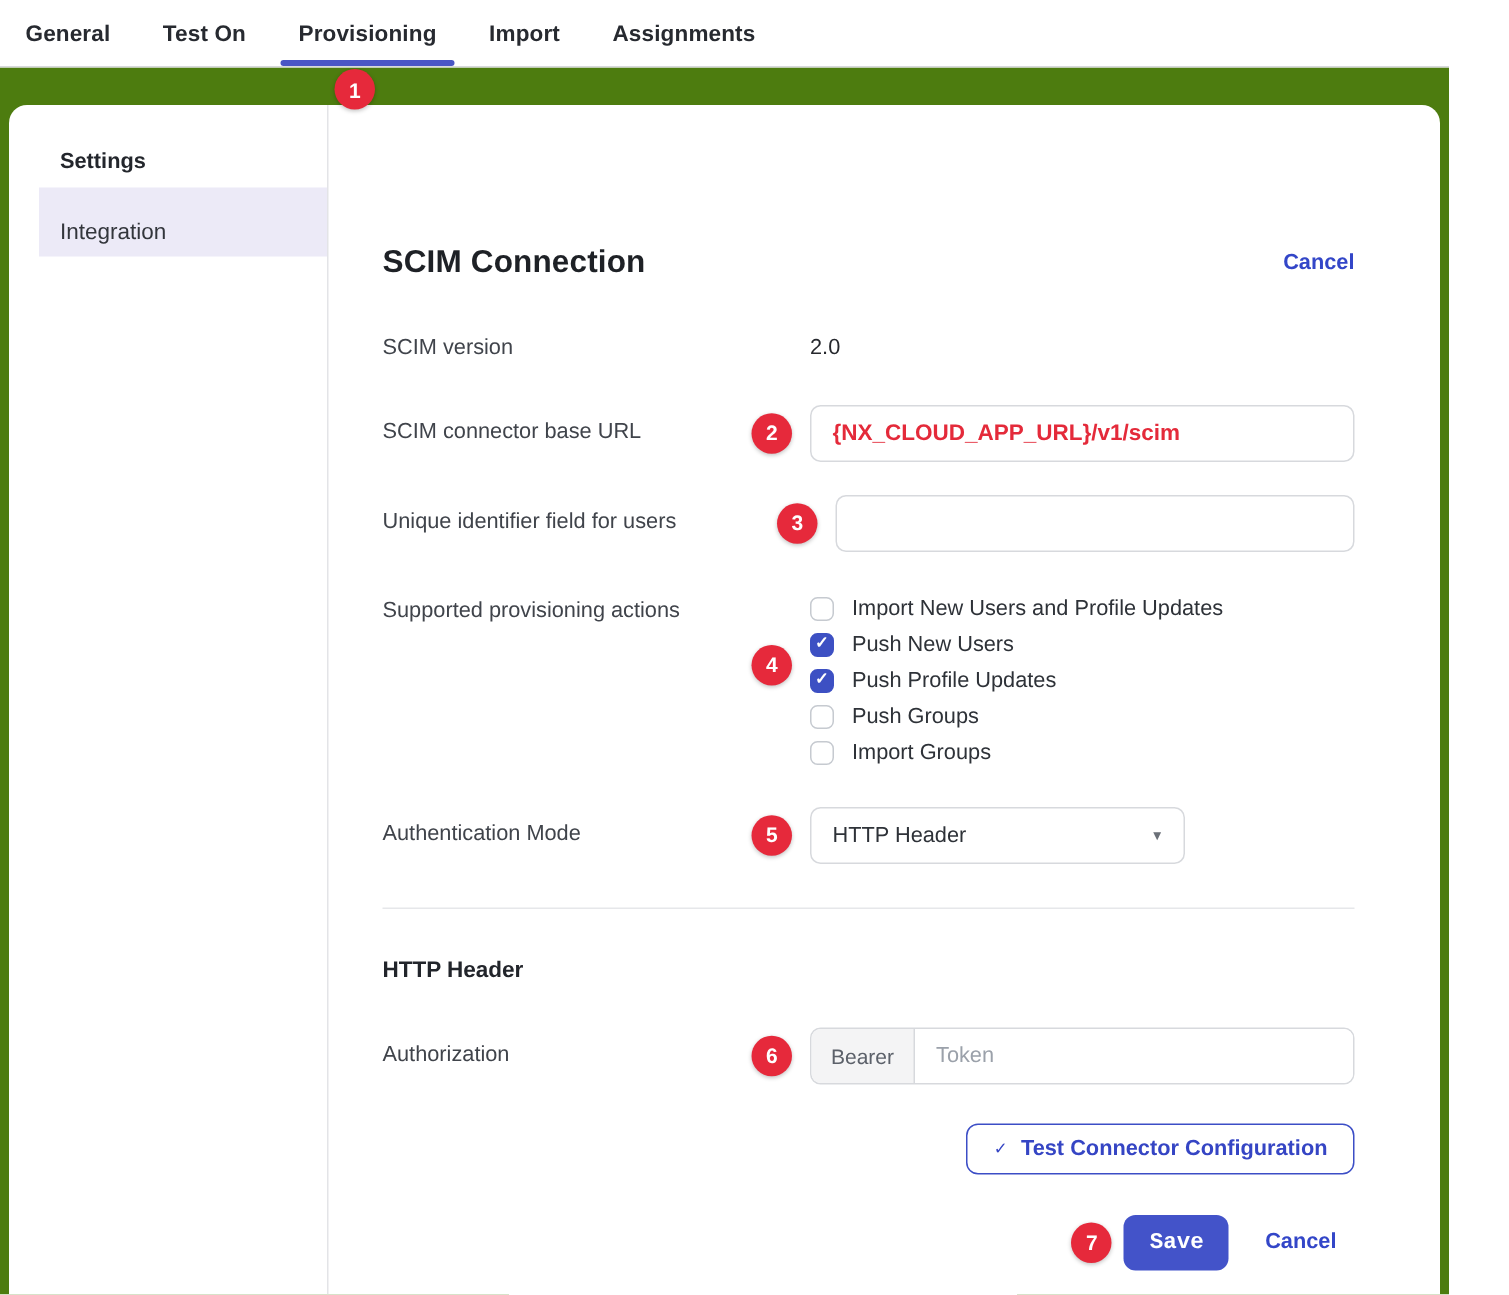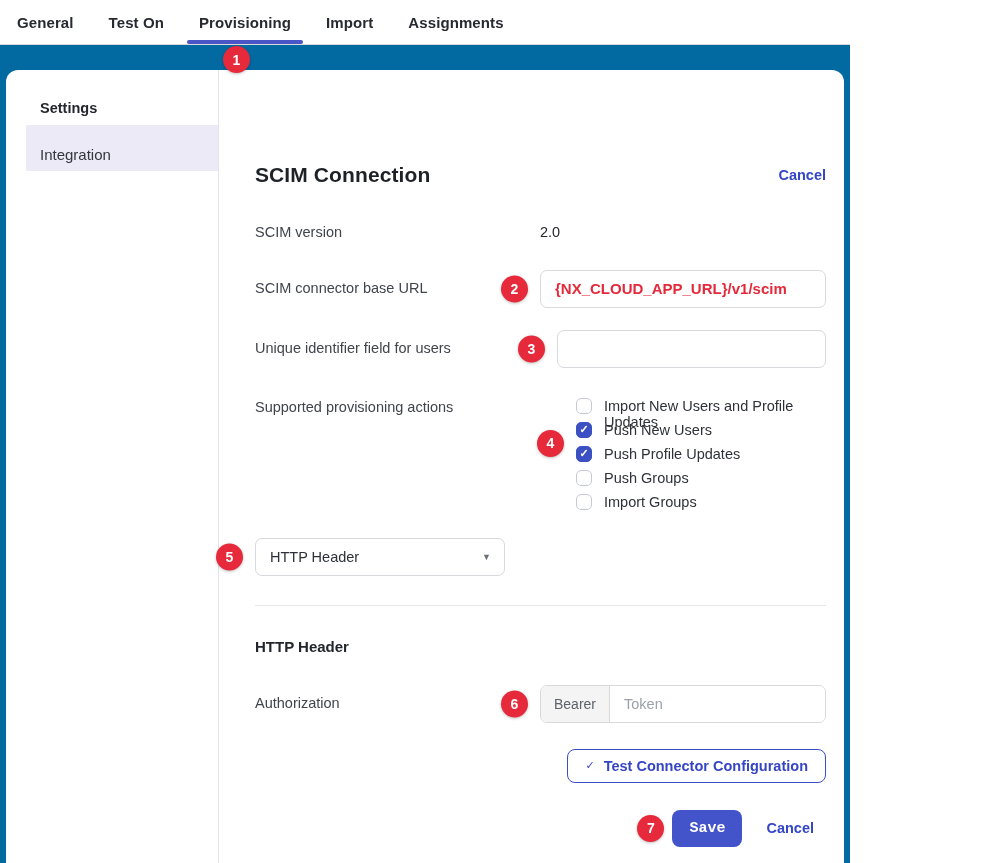--- a/index.html
+++ b/index.html
@@ -1,20 +1,20 @@
 <!DOCTYPE html>
 <html><head>
 <meta charset="utf-8">
 <style>
   * { margin:0; padding:0; box-sizing:border-box; }
   html,body { font-family:"Liberation Sans", sans-serif; }
   .page {
     position:relative;
-    width:850px; height:863px;
-    background:#0369a1;
+    width:966px; height:863px;
+    background:#4d7c0f;
     overflow:hidden;
   }
 
   
   .tabbar {
     position:relative;
     height:45px;
     background:#ffffff;
     border-bottom:1px solid #d8d9dc;
     display:flex;
@@ -304,21 +304,21 @@
       </div>
 
       <div class="form-row" style="margin-bottom:28px;gap:17px;">
         <div class="form-label">Unique identifier field for users</div>
         <div class="form-field">
           <div class="step-badge field-badge">3</div>
           <input type="text" class="text-input" style="">
         </div>
       </div>
 
-      <div class="form-row top-align" style="margin-bottom:20px;gap:36px;">
+      <div class="form-row top-align" style="margin-bottom:20px;">
         <div class="form-label">Supported provisioning actions</div>
         <div class="form-field checkbox-list">
           <div class="step-badge field-badge top-offset">4</div>
 
           <div class="checkbox-row">
             <span class="checkbox"></span>
             <span class="checkbox-label">Import New Users and Profile Updates</span>
           </div>
           <div class="checkbox-row">
             <span class="checkbox checked"></span>
@@ -333,20 +333,21 @@
             <span class="checkbox-label">Push Groups</span>
           </div>
           <div class="checkbox-row">
             <span class="checkbox"></span>
             <span class="checkbox-label">Import Groups</span>
           </div>
         </div>
       </div>
 
       <div class="form-row row-auth-mode">
+        <div class="form-label">Authentication Mode</div>
         <div class="form-field">
           <div class="step-badge field-badge">5</div>
           <div class="select">
             <span>HTTP Header</span>
             <span class="select-caret">▼</span>
           </div>
         </div>
       </div>
 
       <div class="divider"></div>

